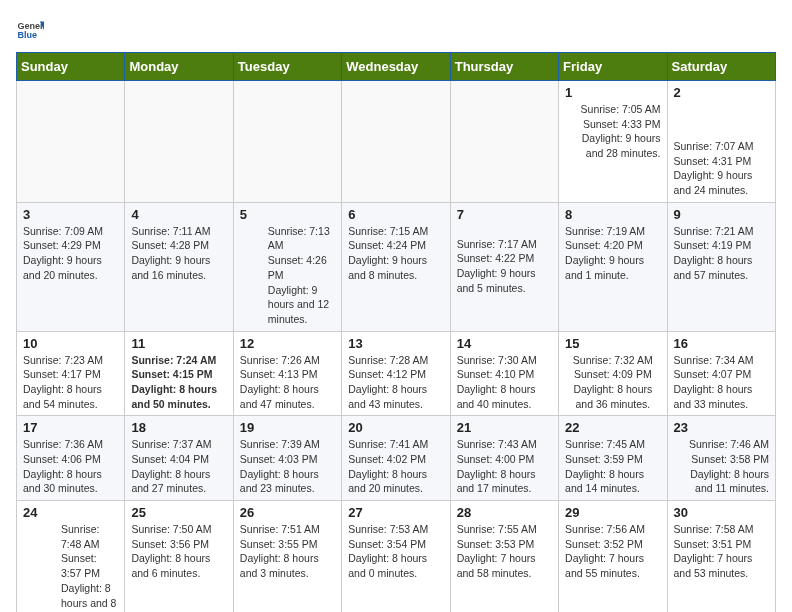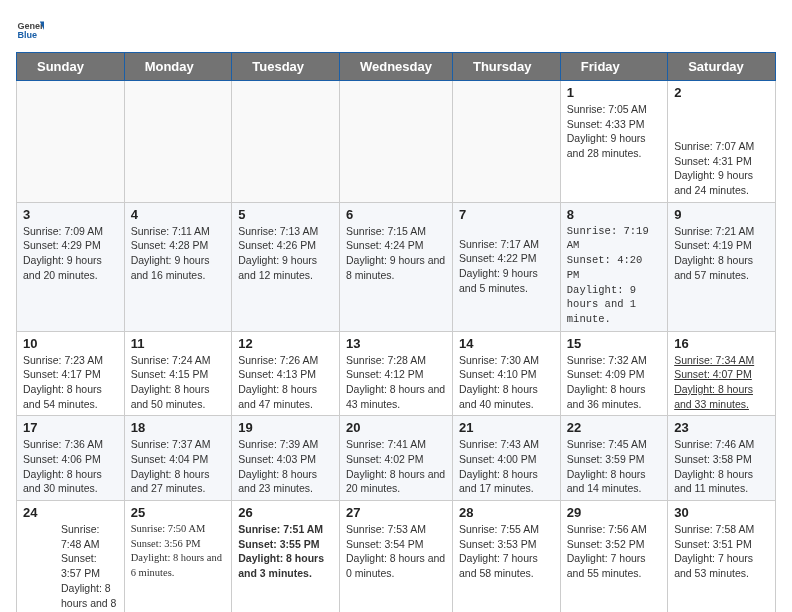--- a/index.html
+++ b/index.html
@@ -43,24 +43,24 @@
     .subtitle {
       font-size: 16px;
       color: #555;
     }
     .calendar {
       width: 100%;
       border-collapse: collapse;
       border: 1px solid #ccc;
     }
     .calendar th {
-      background-color: #737373;
+      background-color: #4d7c0f;
       color: #fff;
       text-align: left;
-      padding: 6px 20px;
+      padding: 6px 4px;
       font-size: 13px;
       font-weight: bold;
       border: 1px solid #1a5fa8;
     }
     .calendar td {
       vertical-align: top;
       border: 1px solid #ccc;
       padding: 4px 6px;
       width: 108px;
       min-height: 80px;
@@ -125,21 +125,21 @@
   </thead>
   <tbody id="calendar-body">
   <tr>
         <td class="empty"></td>
         <td class="empty"></td>
         <td class="empty"></td>
         <td class="empty"></td>
         <td class="empty"></td>
         <td>
           <span class="day-num">1</span>
-          <div class="day-info" style="white-space: pre-line;">Sunrise: 7:05 AM
+          <div class="day-info" style="white-space: pre-line; text-align: right;">Sunrise: 7:05 AM
 Sunset: 4:33 PM
 Daylight: 9 hours and 28 minutes.</div>
         </td>
         <td>
           <span class="day-num">2</span>
           <div class="day-info" style="white-space: pre-line; margin-top: 39px;">Sunrise: 7:07 AM
 Sunset: 4:31 PM
 Daylight: 9 hours and 24 minutes.</div>
         </td>
       </tr>
@@ -151,59 +151,59 @@
 Daylight: 9 hours and 20 minutes.</div>
         </td>
         <td>
           <span class="day-num">4</span>
           <div class="day-info" style="white-space: pre-line;">Sunrise: 7:11 AM
 Sunset: 4:28 PM
 Daylight: 9 hours and 16 minutes.</div>
         </td>
         <td>
           <span class="day-num">5</span>
-          <div class="day-info" style="white-space: pre-line;">Sunrise: 7:13 AM
+          <div class="day-info" style="white-space: pre-line; margin-left: 28px;">Sunrise: 7:13 AM
 Sunset: 4:26 PM
 Daylight: 9 hours and 12 minutes.</div>
         </td>
         <td>
           <span class="day-num">6</span>
           <div class="day-info" style="white-space: pre-line;">Sunrise: 7:15 AM
 Sunset: 4:24 PM
 Daylight: 9 hours and 8 minutes.</div>
         </td>
         <td>
           <span class="day-num">7</span>
           <div class="day-info" style="white-space: pre-line; margin-top: 15px;">Sunrise: 7:17 AM
 Sunset: 4:22 PM
 Daylight: 9 hours and 5 minutes.</div>
         </td>
         <td>
           <span class="day-num">8</span>
-          <div class="day-info" style="white-space: pre-line; font-family: Liberation Mono, monospace;">Sunrise: 7:19 AM
+          <div class="day-info" style="white-space: pre-line;">Sunrise: 7:19 AM
 Sunset: 4:20 PM
 Daylight: 9 hours and 1 minute.</div>
         </td>
         <td>
           <span class="day-num">9</span>
           <div class="day-info" style="white-space: pre-line;">Sunrise: 7:21 AM
 Sunset: 4:19 PM
 Daylight: 8 hours and 57 minutes.</div>
         </td>
       </tr>
       <tr>
         <td>
           <span class="day-num">10</span>
           <div class="day-info" style="white-space: pre-line;">Sunrise: 7:23 AM
 Sunset: 4:17 PM
 Daylight: 8 hours and 54 minutes.</div>
         </td>
         <td>
           <span class="day-num">11</span>
-          <div class="day-info" style="white-space: pre-line;">Sunrise: 7:24 AM
+          <div class="day-info" style="white-space: pre-line; font-weight: bold;">Sunrise: 7:24 AM
 Sunset: 4:15 PM
 Daylight: 8 hours and 50 minutes.</div>
         </td>
         <td>
           <span class="day-num">12</span>
           <div class="day-info" style="white-space: pre-line;">Sunrise: 7:26 AM
 Sunset: 4:13 PM
 Daylight: 8 hours and 47 minutes.</div>
         </td>
         <td>
@@ -213,27 +213,27 @@
 Daylight: 8 hours and 43 minutes.</div>
         </td>
         <td>
           <span class="day-num">14</span>
           <div class="day-info" style="white-space: pre-line;">Sunrise: 7:30 AM
 Sunset: 4:10 PM
 Daylight: 8 hours and 40 minutes.</div>
         </td>
         <td>
           <span class="day-num">15</span>
-          <div class="day-info" style="white-space: pre-line;">Sunrise: 7:32 AM
+          <div class="day-info" style="white-space: pre-line; text-align: center;">Sunrise: 7:32 AM
 Sunset: 4:09 PM
 Daylight: 8 hours and 36 minutes.</div>
         </td>
         <td>
           <span class="day-num">16</span>
-          <div class="day-info" style="white-space: pre-line; text-decoration: underline;">Sunrise: 7:34 AM
+          <div class="day-info" style="white-space: pre-line;">Sunrise: 7:34 AM
 Sunset: 4:07 PM
 Daylight: 8 hours and 33 minutes.</div>
         </td>
       </tr>
       <tr class="row-alt">
         <td>
           <span class="day-num">17</span>
           <div class="day-info" style="white-space: pre-line;">Sunrise: 7:36 AM
 Sunset: 4:06 PM
 Daylight: 8 hours and 30 minutes.</div>
@@ -263,41 +263,41 @@
 Daylight: 8 hours and 17 minutes.</div>
         </td>
         <td>
           <span class="day-num">22</span>
           <div class="day-info" style="white-space: pre-line;">Sunrise: 7:45 AM
 Sunset: 3:59 PM
 Daylight: 8 hours and 14 minutes.</div>
         </td>
         <td>
           <span class="day-num">23</span>
-          <div class="day-info" style="white-space: pre-line;">Sunrise: 7:46 AM
+          <div class="day-info" style="white-space: pre-line; text-align: right;">Sunrise: 7:46 AM
 Sunset: 3:58 PM
 Daylight: 8 hours and 11 minutes.</div>
         </td>
       </tr>
       <tr>
         <td>
           <span class="day-num">24</span>
           <div class="day-info" style="white-space: pre-line; margin-left: 38px;">Sunrise: 7:48 AM
 Sunset: 3:57 PM
 Daylight: 8 hours and 8 minutes.</div>
         </td>
         <td>
           <span class="day-num">25</span>
-          <div class="day-info" style="white-space: pre-line; font-family: Liberation Serif, serif;">Sunrise: 7:50 AM
+          <div class="day-info" style="white-space: pre-line;">Sunrise: 7:50 AM
 Sunset: 3:56 PM
 Daylight: 8 hours and 6 minutes.</div>
         </td>
         <td>
           <span class="day-num">26</span>
-          <div class="day-info" style="white-space: pre-line; font-weight: bold;">Sunrise: 7:51 AM
+          <div class="day-info" style="white-space: pre-line;">Sunrise: 7:51 AM
 Sunset: 3:55 PM
 Daylight: 8 hours and 3 minutes.</div>
         </td>
         <td>
           <span class="day-num">27</span>
           <div class="day-info" style="white-space: pre-line;">Sunrise: 7:53 AM
 Sunset: 3:54 PM
 Daylight: 8 hours and 0 minutes.</div>
         </td>
         <td>

